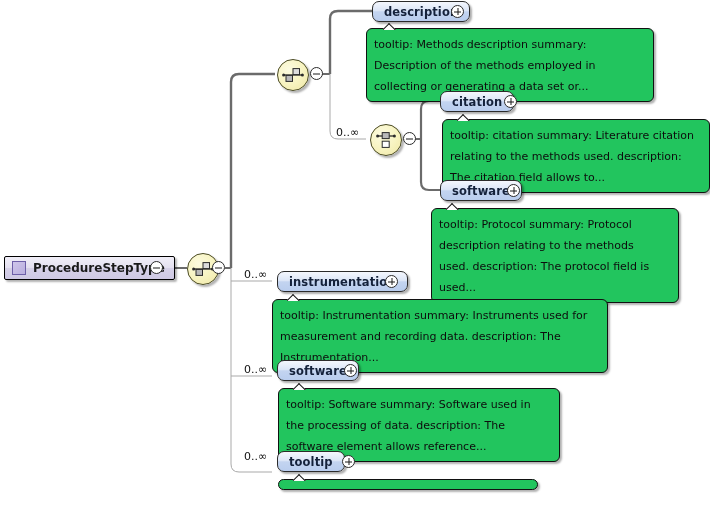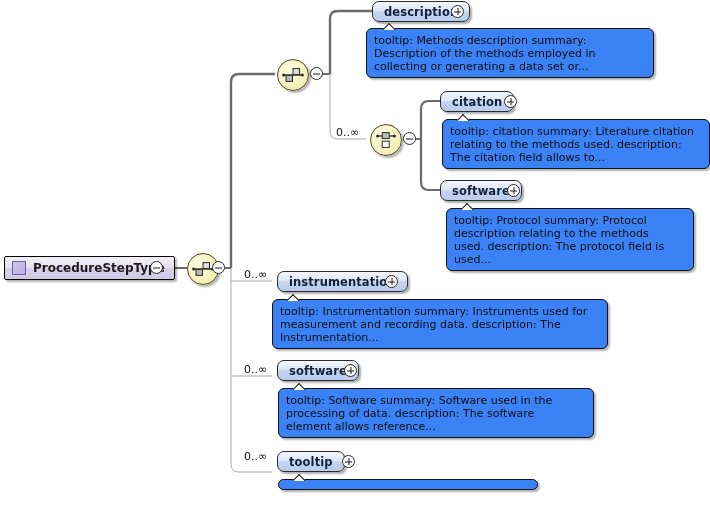--- a/index.html
+++ b/index.html
@@ -124,25 +124,25 @@
     white-space: nowrap;
     font-family: "DejaVu Sans", sans-serif;
   }
 
   
   .tooltip {
     position: absolute;
     box-sizing: border-box;
     border: 1px solid #111111;
     border-radius: 6px;
-    background: #3b82f6;
+    background: #22c55e;
     box-shadow: 2px 2px 2px rgba(0,0,0,0.30);
     padding: 5px 11px 4px 7px;
     font-size: 11px;
-    line-height: 13px;
+    line-height: 21px;
     color: #0d0d0d;
   }
   .tooltip .notch {
     position: absolute;
     top: -7px;
     width: 14px;
     height: 8px;
     overflow: hidden;
   }
   .tooltip .notch::before {
@@ -242,41 +242,41 @@
   <div class="toggle plus" style="left:504px; top:95px;"></div>
   <div class="tooltip" style="left:442px; top:119px; width:268px;">
     <span class="notch" style="left:14px;"></span>
     <span>tooltip: citation summary: Literature citation relating to the methods used. description: The citation field allows to...</span>
   </div>
 
   <div class="pill" style="left:440px; top:180px;">
     <span>software</span>
   </div>
   <div class="toggle plus" style="left:507px; top:184px;"></div>
-  <div class="tooltip" style="left:446px; top:208px; width:248px;">
+  <div class="tooltip" style="left:431px; top:208px; width:248px;">
     <span class="notch" style="left:14px;"></span>
     <span>tooltip: Protocol summary: Protocol description relating to the methods used. description: The protocol field is used...</span>
   </div>
 
   <div class="card" style="left:244px; top:268px;">0..∞</div>
   <div class="pill" style="left:277px; top:271px;">
     <span>instrumentation</span>
   </div>
   <div class="toggle plus" style="left:385px; top:275px;"></div>
   <div class="tooltip" style="left:272px; top:299px; width:336px;">
     <span class="notch" style="left:14px;"></span>
     <span>tooltip: Instrumentation summary: Instruments used for measurement and recording data. description: The Instrumentation...</span>
   </div>
 
   <div class="card" style="left:244px; top:363px;">0..∞</div>
   <div class="pill" style="left:277px; top:360px;">
     <span>software</span>
   </div>
   <div class="toggle plus" style="left:344px; top:364px;"></div>
-  <div class="tooltip" style="left:278px; top:388px; width:316px;">
+  <div class="tooltip" style="left:278px; top:388px; width:282px;">
     <span class="notch" style="left:14px;"></span>
     <span>tooltip: Software summary: Software used in the processing of data. description: The software element allows reference...</span>
   </div>
 
   <div class="card" style="left:244px; top:450px;">0..∞</div>
   <div class="pill" style="left:277px; top:451px;">
     <span>tooltip</span>
   </div>
   <div class="toggle plus" style="left:342px; top:455px;"></div>
   <div class="tooltip" style="left:278px; top:479px; width:260px;">

